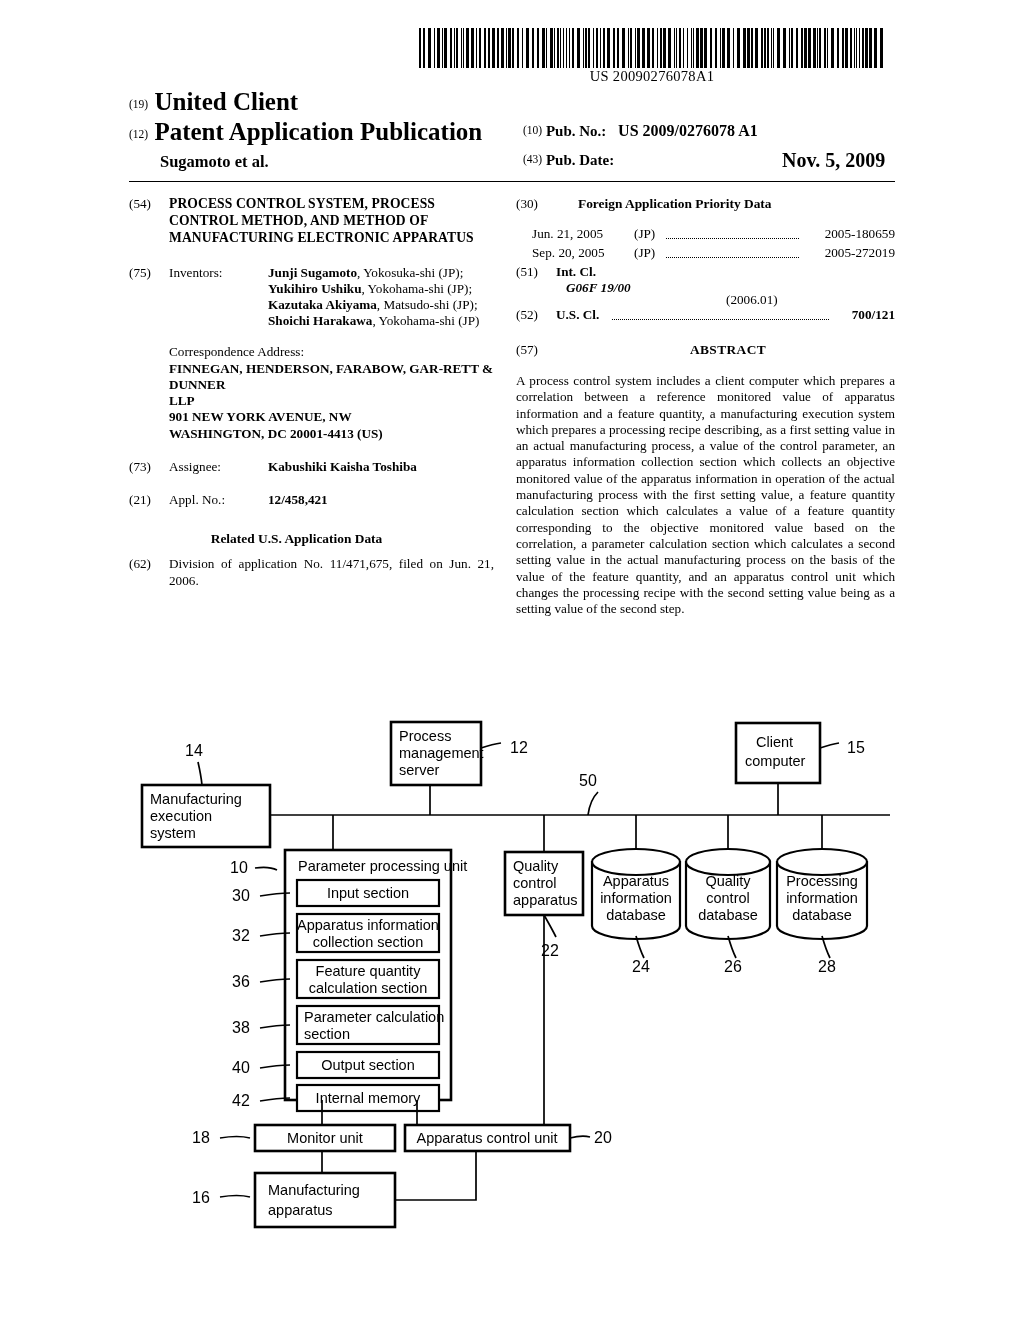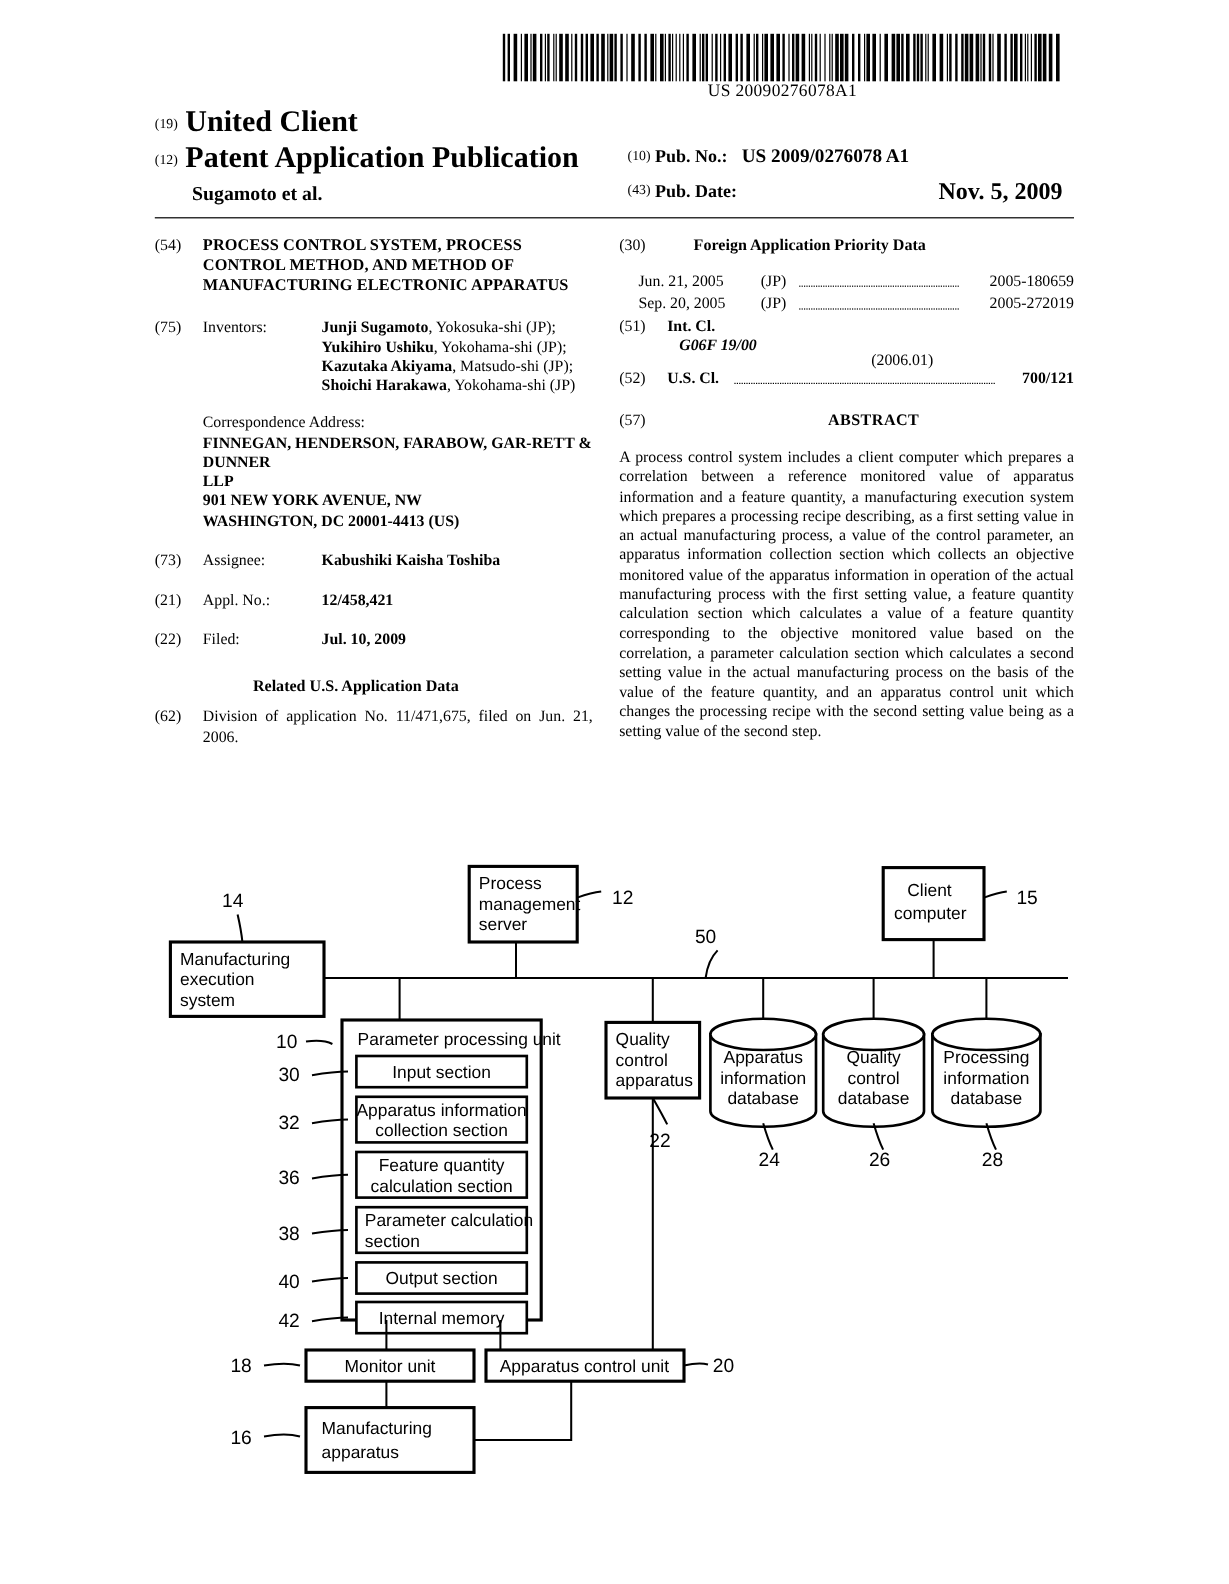--- a/index.html
+++ b/index.html
@@ -301,25 +301,20 @@
       <span class="lab">Assignee:</span>
       <span class="rv">Kabushiki Kaisha Toshiba</span>
     </div>
 
     <div class="row-field">
       <span class="code">(21)</span>
       <span class="lab">Appl. No.:</span>
       <span class="rv">12/458,421</span>
     </div>
 
-    <div class="row-field">
-      <span class="code">(22)</span>
-      <span class="lab">Filed:</span>
-      <span class="rv">Jul. 10, 2009</span>
-    </div>
 
     <div id="related-head">Related U.S. Application Data</div>
 
     <div id="div-field">
       <span class="code">(62)</span>
       <div id="div-text">Division of application No. 11/471,675, filed on Jun. 21, 2006.</div>
     </div>
   </div>
 
   <div class="col" id="col-right">

